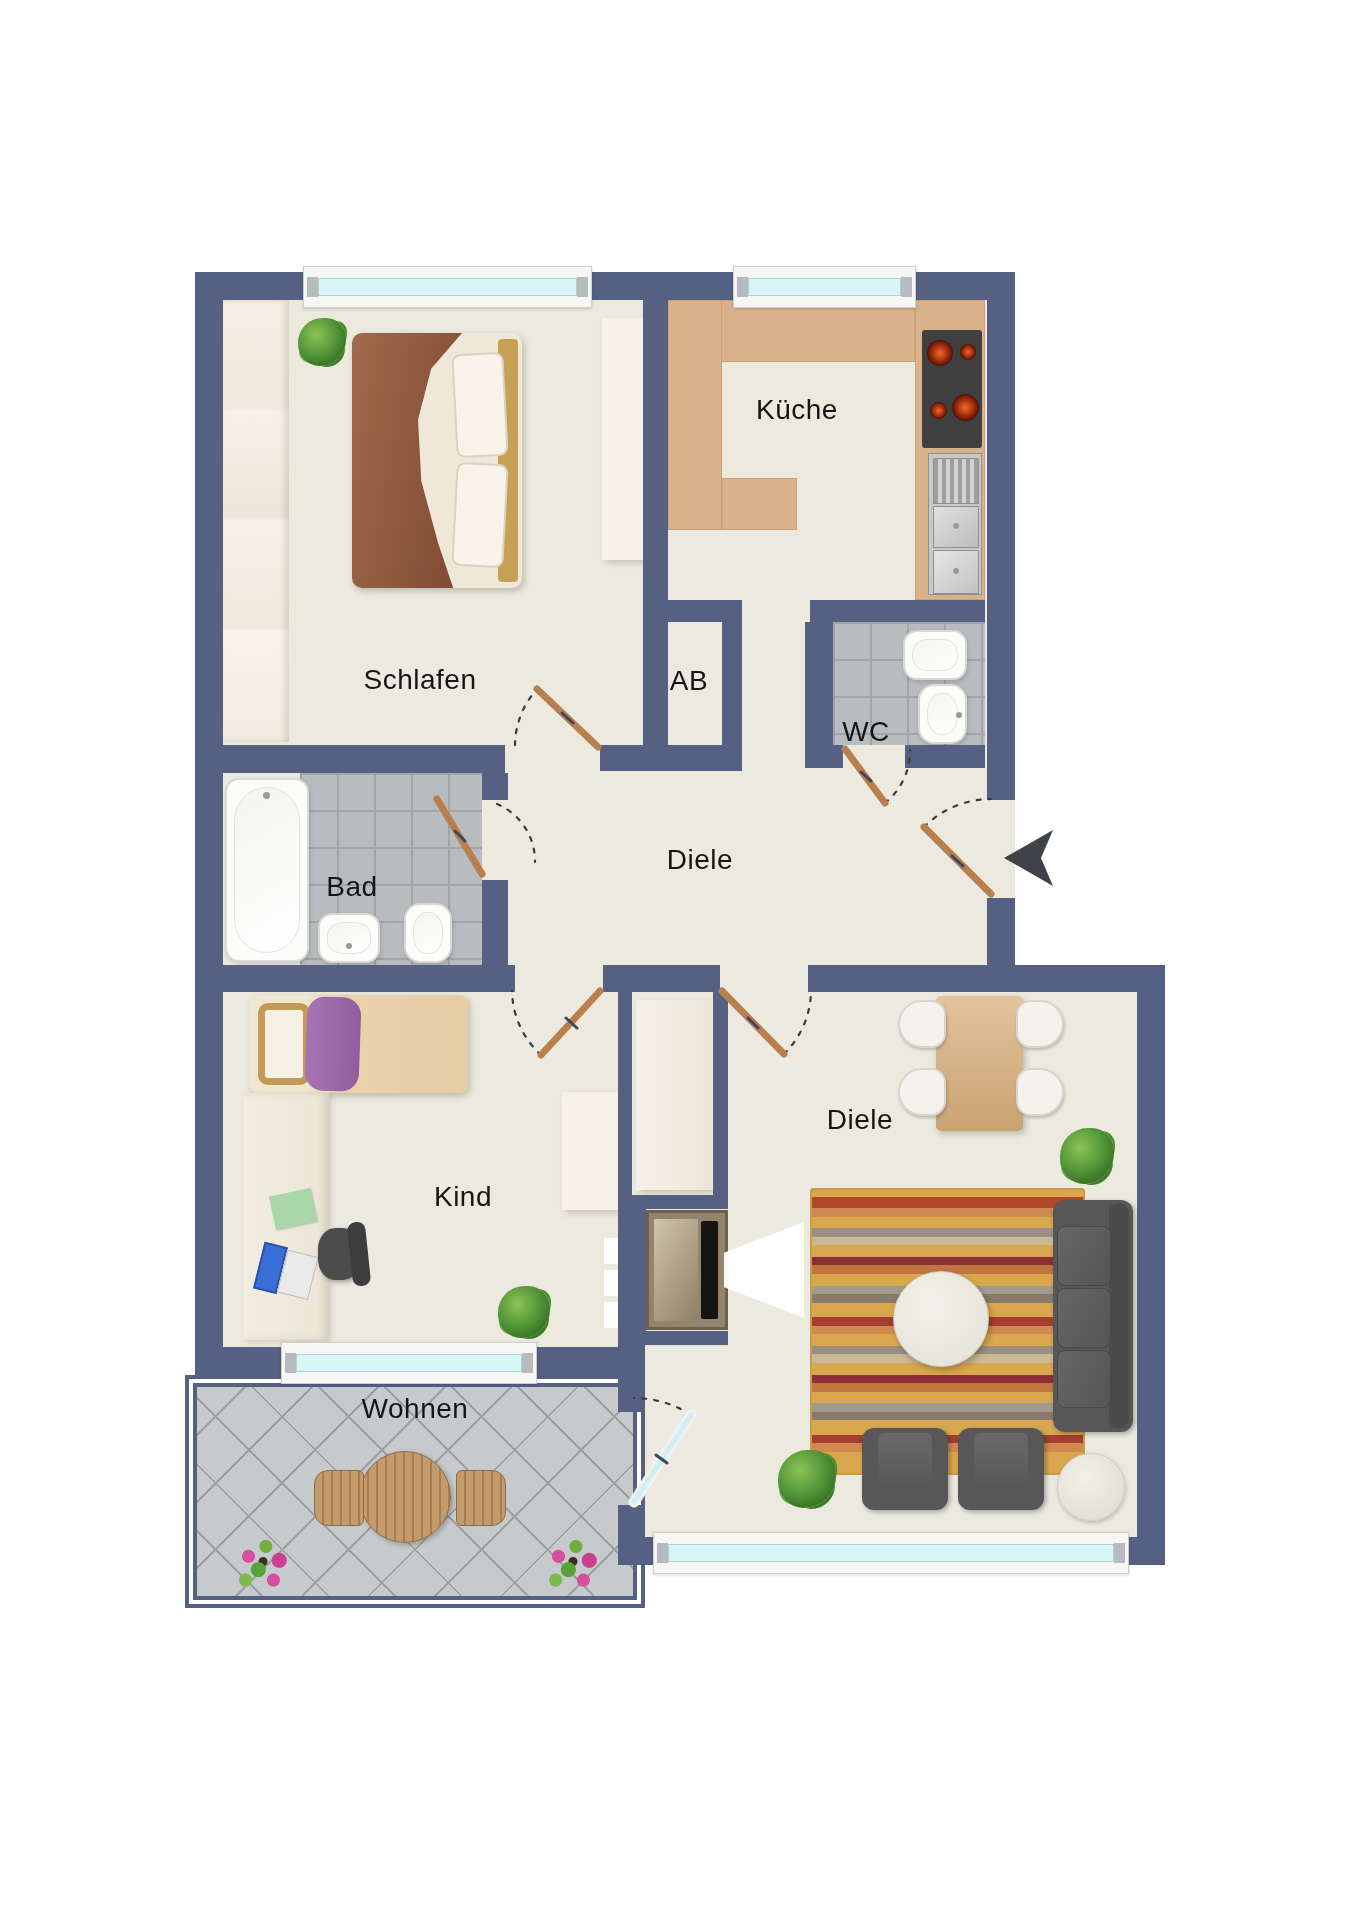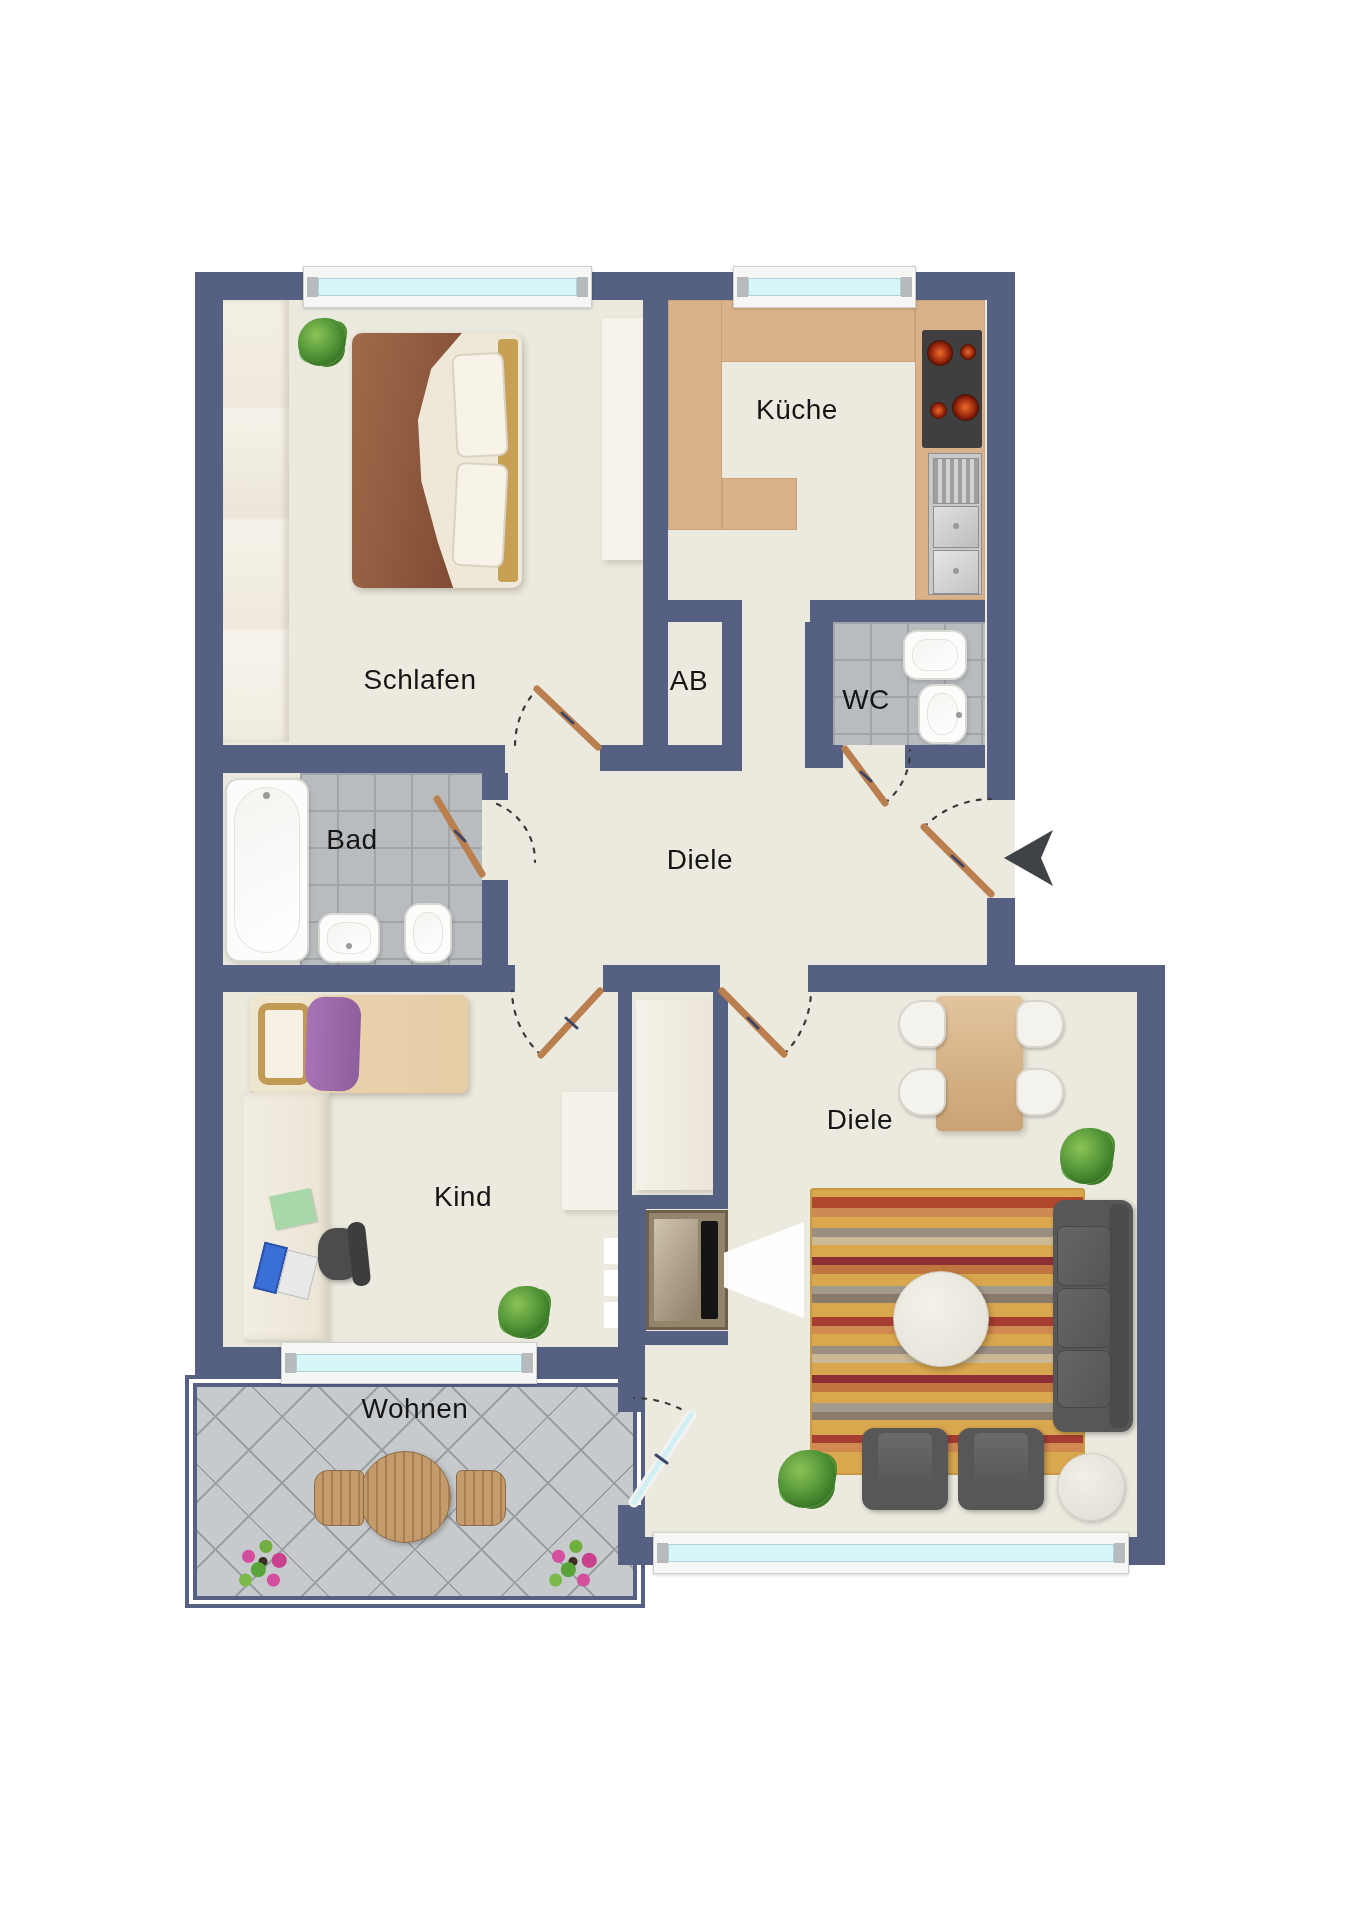--- a/index.html
+++ b/index.html
@@ -273,20 +273,20 @@
       <path d="M 566 1018 L 577 1028"></path>
       <path d="M 748 1018 L 758 1028"></path>
       <path d="M 656 1455 L 667 1463"></path>
     </g>
     <path d="M 1004 858 L 1053 830 L 1041 858 L 1053 886 Z" fill="#3f4347"></path>
   </svg>
 
   <div class="lbl" style="left:420px;top:680px">Schlafen</div>
   <div class="lbl" style="left:797px;top:410px">Küche</div>
   <div class="lbl" style="left:689px;top:681px">AB</div>
-  <div class="lbl" style="left:866px;top:700px">WC</div>
-  <div class="lbl" style="left:352px;top:840px">Bad</div>
+  <div class="lbl" style="left:866px;top:732px">WC</div>
+  <div class="lbl" style="left:352px;top:887px">Bad</div>
   <div class="lbl" style="left:700px;top:860px">Diele</div>
   <div class="lbl" style="left:463px;top:1197px">Kind</div>
   <div class="lbl" style="left:860px;top:1120px">Diele</div>
   <div class="lbl" style="left:415px;top:1409px">Wohnen</div>
 
 </div>
 
 </body></html>

